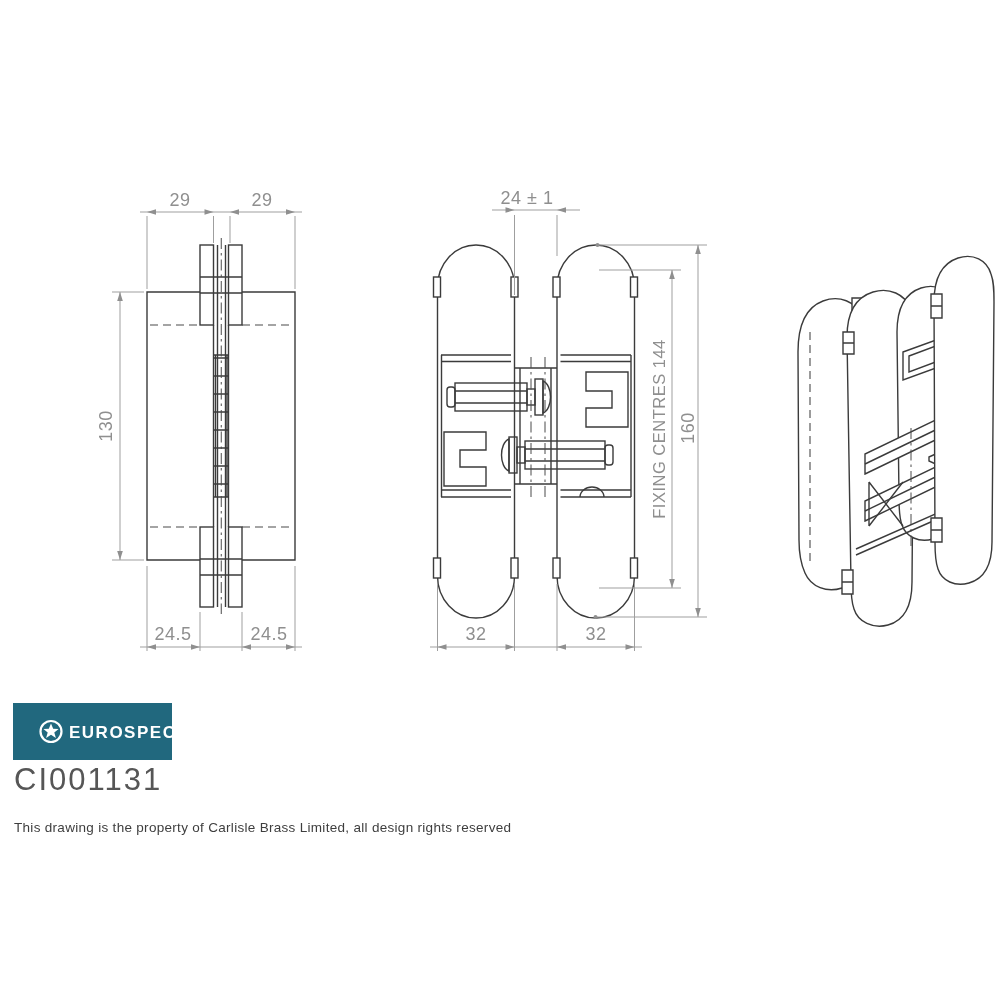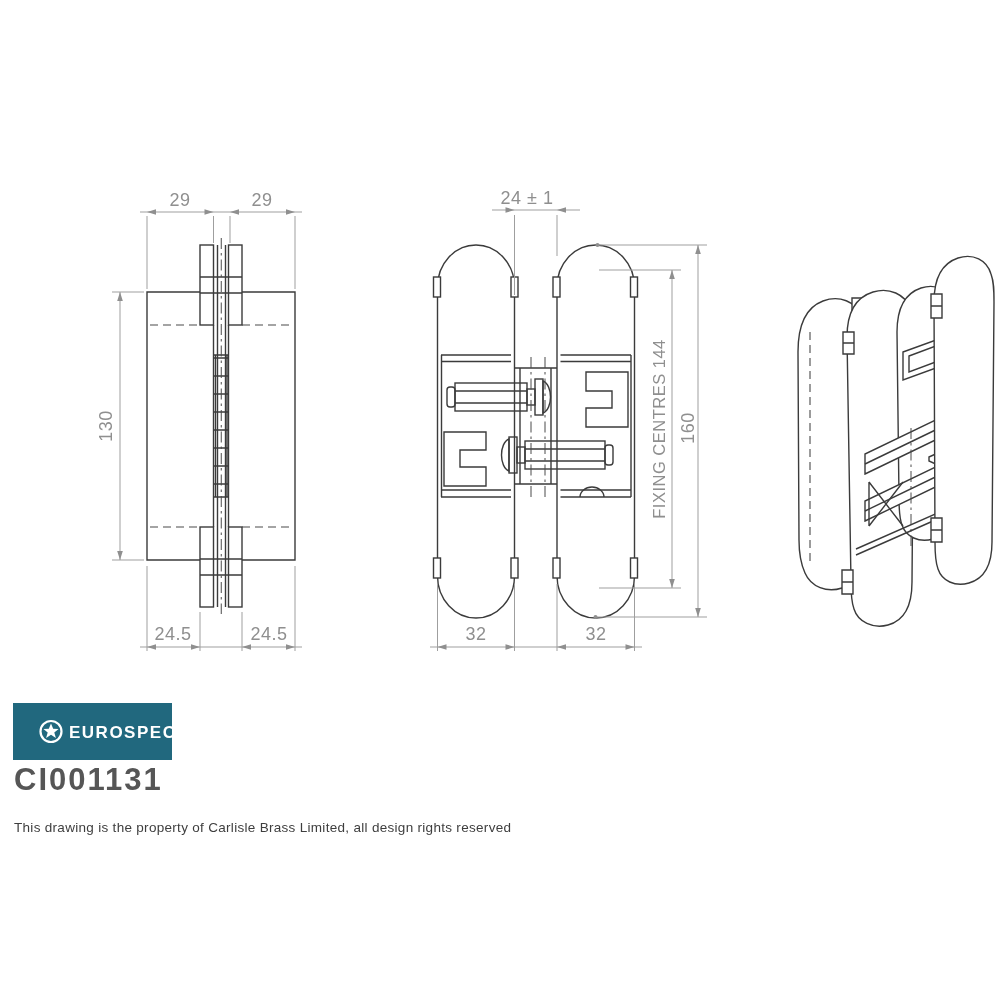--- a/index.html
+++ b/index.html
@@ -10,21 +10,21 @@
   .geo{stroke:#3b3b3b;stroke-width:1.4;fill:none;stroke-linecap:butt;stroke-linejoin:miter;}
   .geo-f{stroke:#3b3b3b;stroke-width:1.4;fill:#ffffff;}
   .hid{stroke:#4a4a4a;stroke-width:1.1;fill:none;stroke-dasharray:8 5;}
   .cl{stroke:#4a4a4a;stroke-width:1;fill:none;stroke-dasharray:11 4 2.5 4;}
   .dim{stroke:#9f9f9f;stroke-width:1;fill:none;}
   .arr{fill:#8f8f8f;stroke:none;}
   .dtx{fill:#8f8f8f;font-size:18px;letter-spacing:0.5px;}
   .dtx-s{fill:#8f8f8f;font-size:16.5px;letter-spacing:0.5px;}
   .logo{position:absolute;left:13px;top:703px;}
   .logo-text{fill:#ffffff;font-size:17px;font-weight:bold;letter-spacing:1.5px;}
-  .footer-code{position:absolute;left:14px;top:762px;font-size:31px;color:#565656;letter-spacing:2px;font-weight:700;}
+  .footer-code{position:absolute;left:14px;top:762px;font-size:31px;color:#565656;letter-spacing:2px;font-weight:400;}
   .footer-copy{position:absolute;left:14px;top:796px;font-size:13.5px;color:#3e3e3e;letter-spacing:0.3px;margin-top:24px;}
 </style>
 </head>
 <body>
 
 <div class="page">
 
 <svg class="drawing" width="1000" height="1000" viewBox="0 0 1000 1000">
 
   <g>

